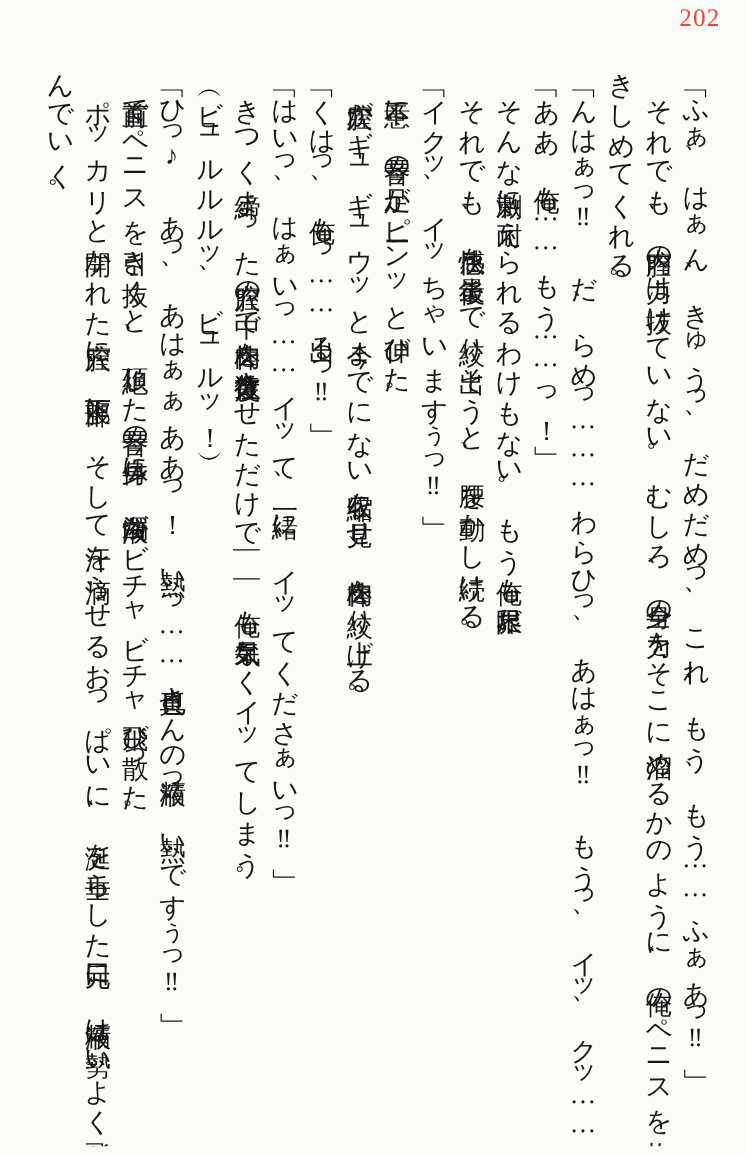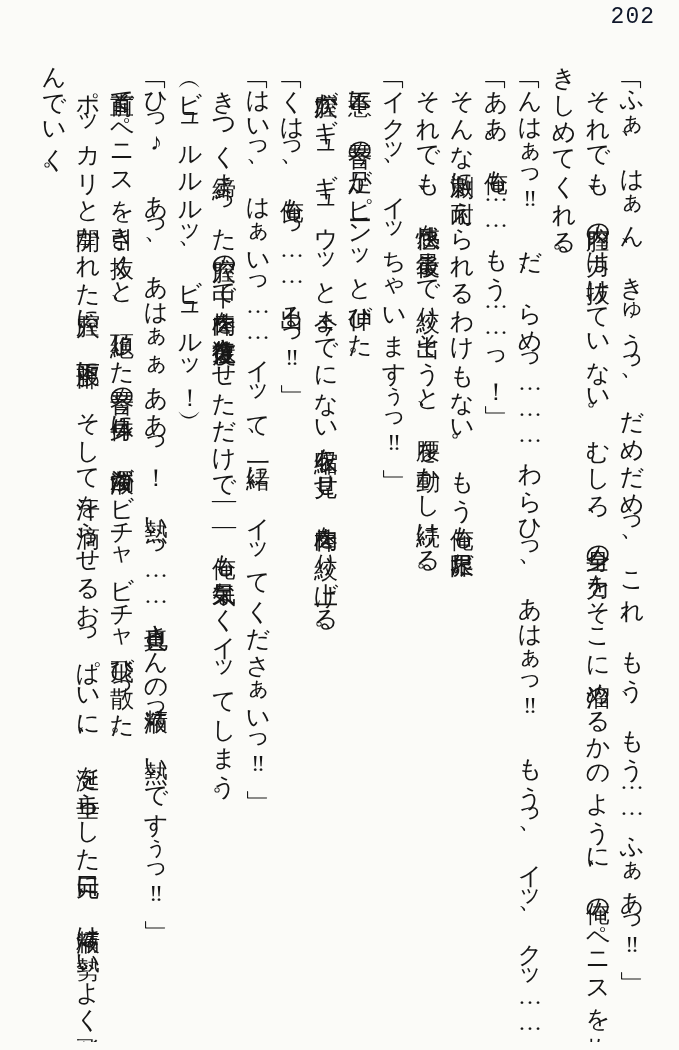--- a/index.html
+++ b/index.html
@@ -18,22 +18,22 @@
   .page {
     position: absolute;
     inset: 0;
   }
   .page-number {
     position: absolute;
     top: 4px;
     right: 24px;
     font-size: 23px;
     letter-spacing: 1px;
-    color: #0f172a;
-    font-family: Liberation Mono, monospace;
+    color: #ef4444;
+    font-family: Liberation Serif, serif;
   }
   .page-text {
     position: absolute;
     top: 50px;
     right: 30px;
     width: 618px;
     height: 992px;
     writing-mode: vertical-rl;
     text-orientation: upright;
     font-size: 24px;

